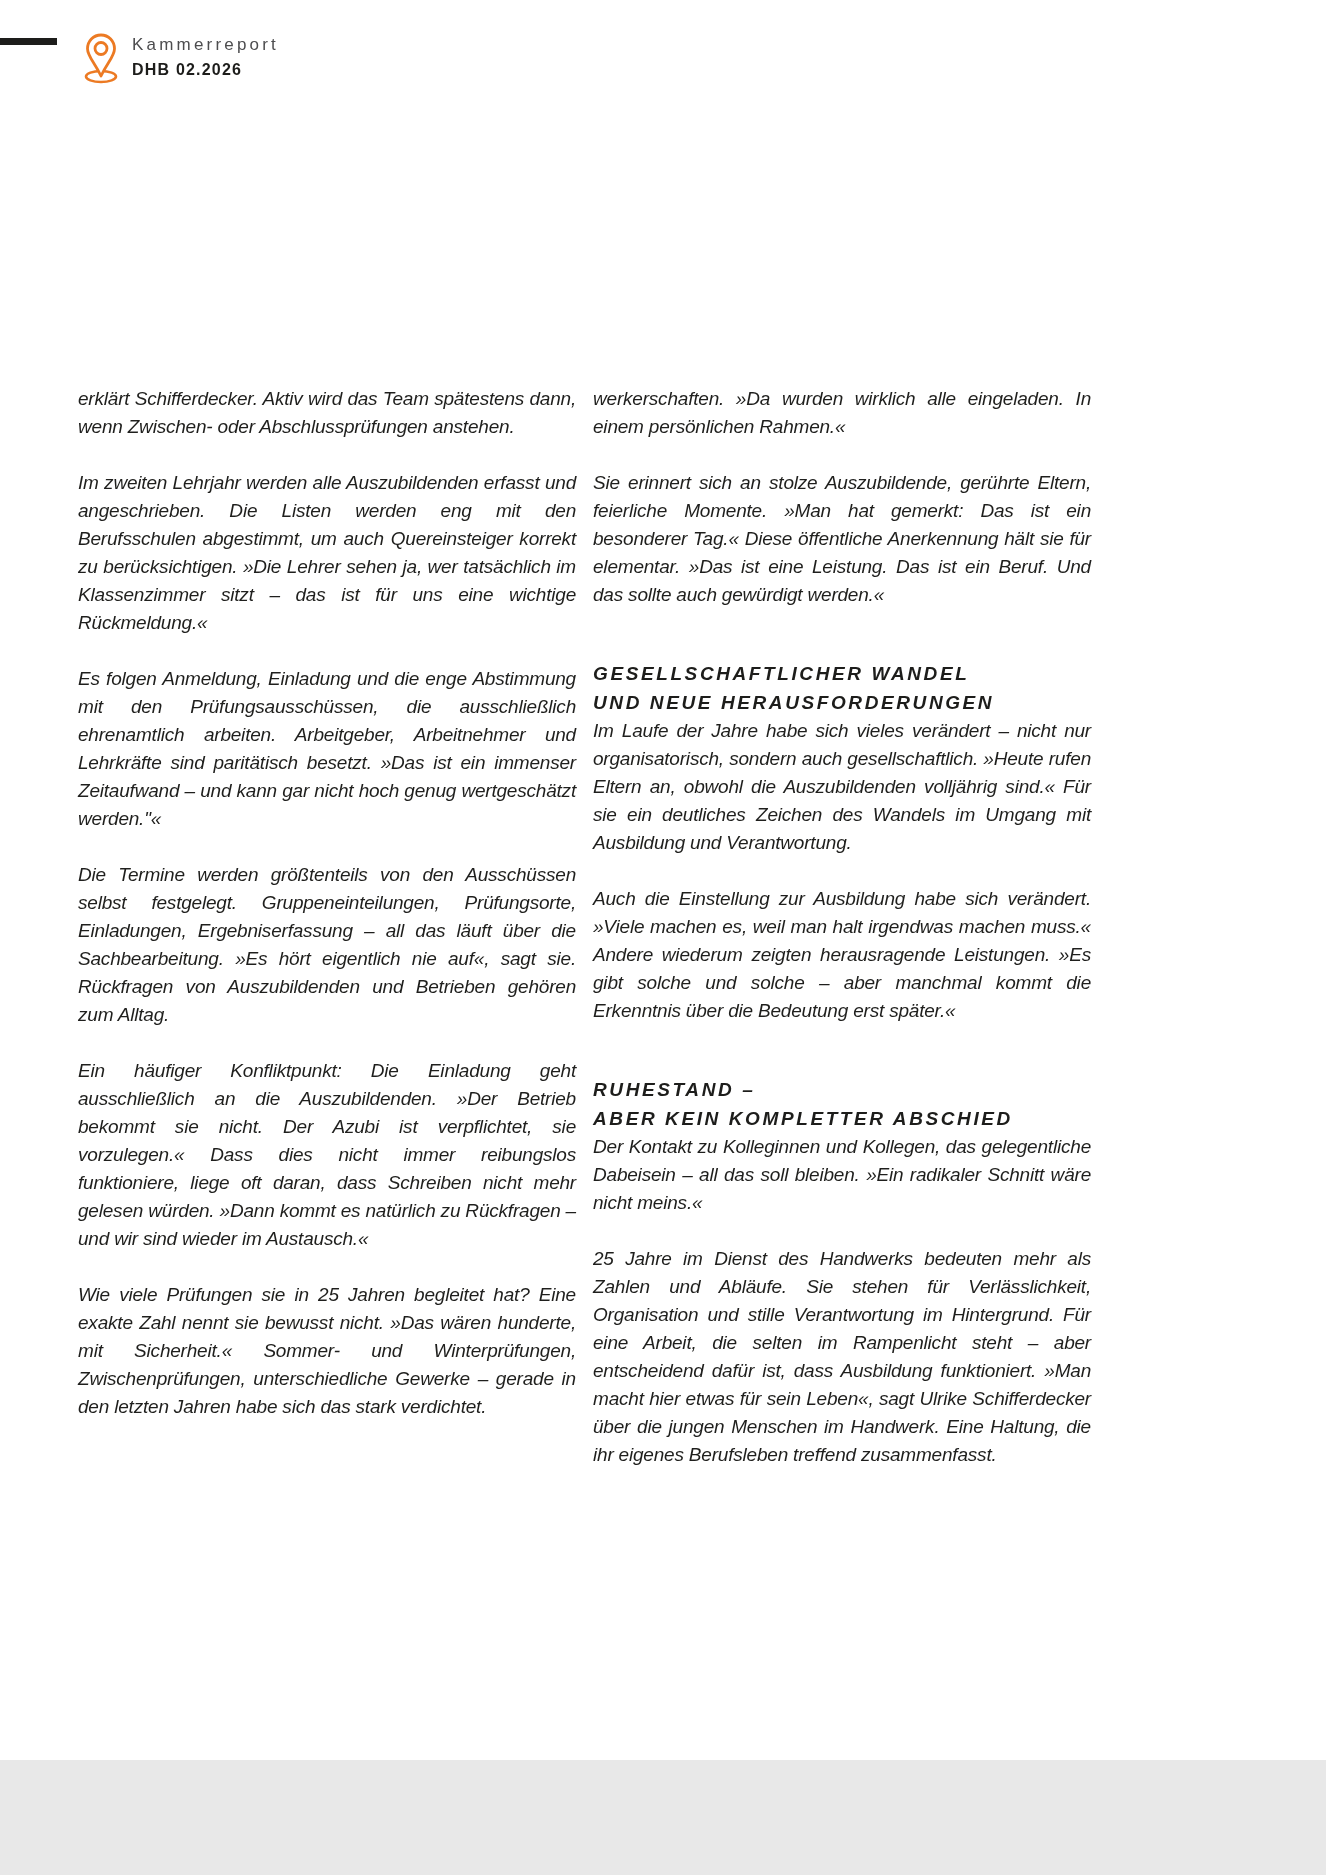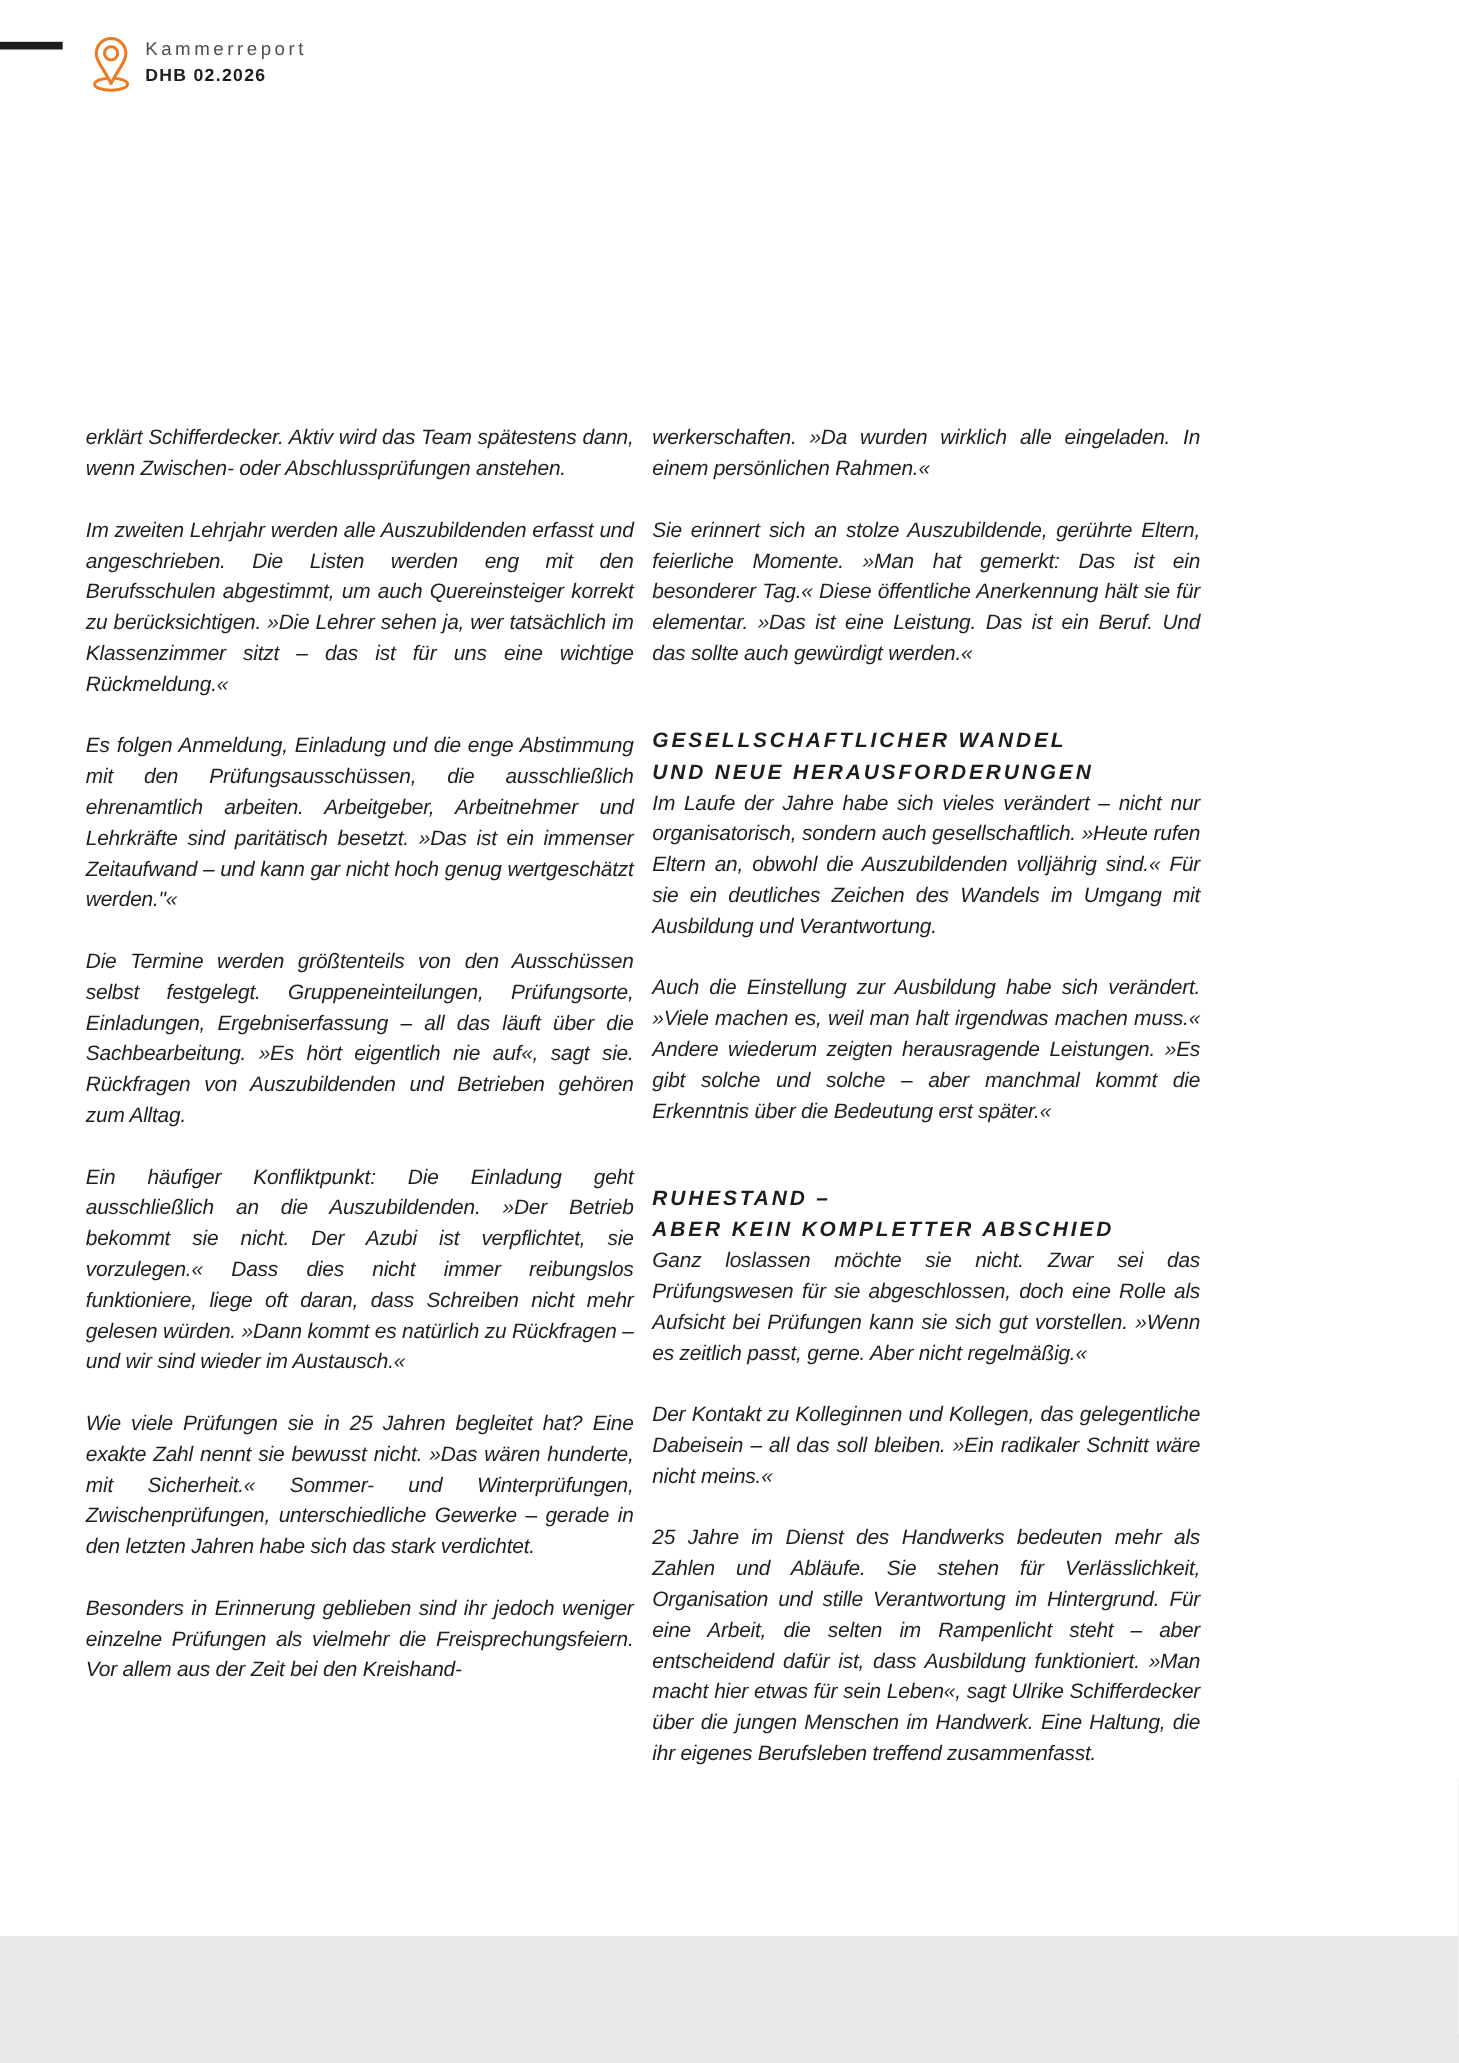--- a/index.html
+++ b/index.html
@@ -146,32 +146,30 @@
     </div>
   </div>
 
   <div class="article-column col-left">
       <p class="body-paragraph">erklärt Schifferdecker. Aktiv wird das Team spätestens dann, wenn Zwischen- oder Abschlussprüfungen anstehen.</p>
       <p class="body-paragraph">Im zweiten Lehrjahr werden alle Auszubildenden erfasst und angeschrieben. Die Listen werden eng mit den Berufsschulen abgestimmt, um auch Quereinsteiger korrekt zu berücksichtigen. »Die Lehrer sehen ja, wer tatsächlich im Klassenzimmer sitzt – das ist für uns eine wichtige Rückmeldung.«</p>
       <p class="body-paragraph">Es folgen Anmeldung, Einladung und die enge Abstimmung mit den Prüfungsausschüssen, die ausschließlich ehrenamtlich arbeiten. Arbeitgeber, Arbeitnehmer und Lehrkräfte sind paritätisch besetzt. »Das ist ein immenser Zeitaufwand – und kann gar nicht hoch genug wertgeschätzt werden."«</p>
       <p class="body-paragraph">Die Termine werden größtenteils von den Ausschüssen selbst festgelegt. Gruppeneinteilungen, Prüfungsorte, Einladungen, Ergebniserfassung – all das läuft über die Sachbearbeitung. »Es hört eigentlich nie auf«, sagt sie. Rückfragen von Auszubildenden und Betrieben gehören zum Alltag.</p>
       <p class="body-paragraph">Ein häufiger Konfliktpunkt: Die Einladung geht ausschließlich an die Auszubildenden. »Der Betrieb bekommt sie nicht. Der Azubi ist verpflichtet, sie vorzulegen.« Dass dies nicht immer reibungslos funktioniere, liege oft daran, dass Schreiben nicht mehr gelesen würden. »Dann kommt es natürlich zu Rückfragen – und wir sind wieder im Austausch.«</p>
       <p class="body-paragraph">Wie viele Prüfungen sie in 25 Jahren begleitet hat? Eine exakte Zahl nennt sie bewusst nicht. »Das wären hunderte, mit Sicherheit.« Sommer- und Winterprüfungen, Zwischenprüfungen, unterschiedliche Gewerke – gerade in den letzten Jahren habe sich das stark verdichtet.</p>
-      <p class="body-paragraph">Besonders in Erinnerung geblieben sind ihr jedoch weniger einzelne Prüfungen als vielmehr die Freisprechungsfeiern. Vor allem aus der Zeit bei den Kreishand-</p>
     </div>
   <div class="article-column col-right">
       <p class="body-paragraph">werkerschaften. »Da wurden wirklich alle eingeladen. In einem persönlichen Rahmen.«</p>
       <p class="body-paragraph">Sie erinnert sich an stolze Auszubildende, gerührte Eltern, feierliche Momente. »Man hat gemerkt: Das ist ein besonderer Tag.« Diese öffentliche Anerkennung hält sie für elementar. »Das ist eine Leistung. Das ist ein Beruf. Und das sollte auch gewürdigt werden.«</p>
       <h3 class="section-heading">GESELLSCHAFTLICHER WANDEL
 UND NEUE HERAUSFORDERUNGEN</h3>
       <p class="body-paragraph">Im Laufe der Jahre habe sich vieles verändert – nicht nur organisatorisch, sondern auch gesellschaftlich. »Heute rufen Eltern an, obwohl die Auszubildenden volljährig sind.« Für sie ein deutliches Zeichen des Wandels im Umgang mit Ausbildung und Verantwortung.</p>
       <p class="body-paragraph">Auch die Einstellung zur Ausbildung habe sich verändert. »Viele machen es, weil man halt irgendwas machen muss.« Andere wiederum zeigten herausragende Leistungen. »Es gibt solche und solche – aber manchmal kommt die Erkenntnis über die Bedeutung erst später.«</p>
       <h3 class="section-heading">RUHESTAND –
 ABER KEIN KOMPLETTER ABSCHIED</h3>
-      <p class="body-paragraph">Ganz loslassen möchte sie nicht. Zwar sei das Prüfungswesen für sie abgeschlossen, doch eine Rolle als Aufsicht bei Prüfungen kann sie sich gut vorstellen. »Wenn es zeitlich passt, gerne. Aber nicht regelmäßig.«</p>
       <p class="body-paragraph">Der Kontakt zu Kolleginnen und Kollegen, das gelegentliche Dabeisein – all das soll bleiben. »Ein radikaler Schnitt wäre nicht meins.«</p>
       <p class="body-paragraph">25 Jahre im Dienst des Handwerks bedeuten mehr als Zahlen und Abläufe. Sie stehen für Verlässlichkeit, Organisation und stille Verantwortung im Hintergrund. Für eine Arbeit, die selten im Rampenlicht steht – aber entscheidend dafür ist, dass Ausbildung funktioniert. »Man macht hier etwas für sein Leben«, sagt Ulrike Schifferdecker über die jungen Menschen im Handwerk. Eine Haltung, die ihr eigenes Berufsleben treffend zusammenfasst.</p>
     </div>
 
   <div class="footer-left">
     <span class="footer-issue">DHB 02.2026</span>
     <span class="footer-site">hwk.de</span>
   </div>
 
   <div class="footer-page">

